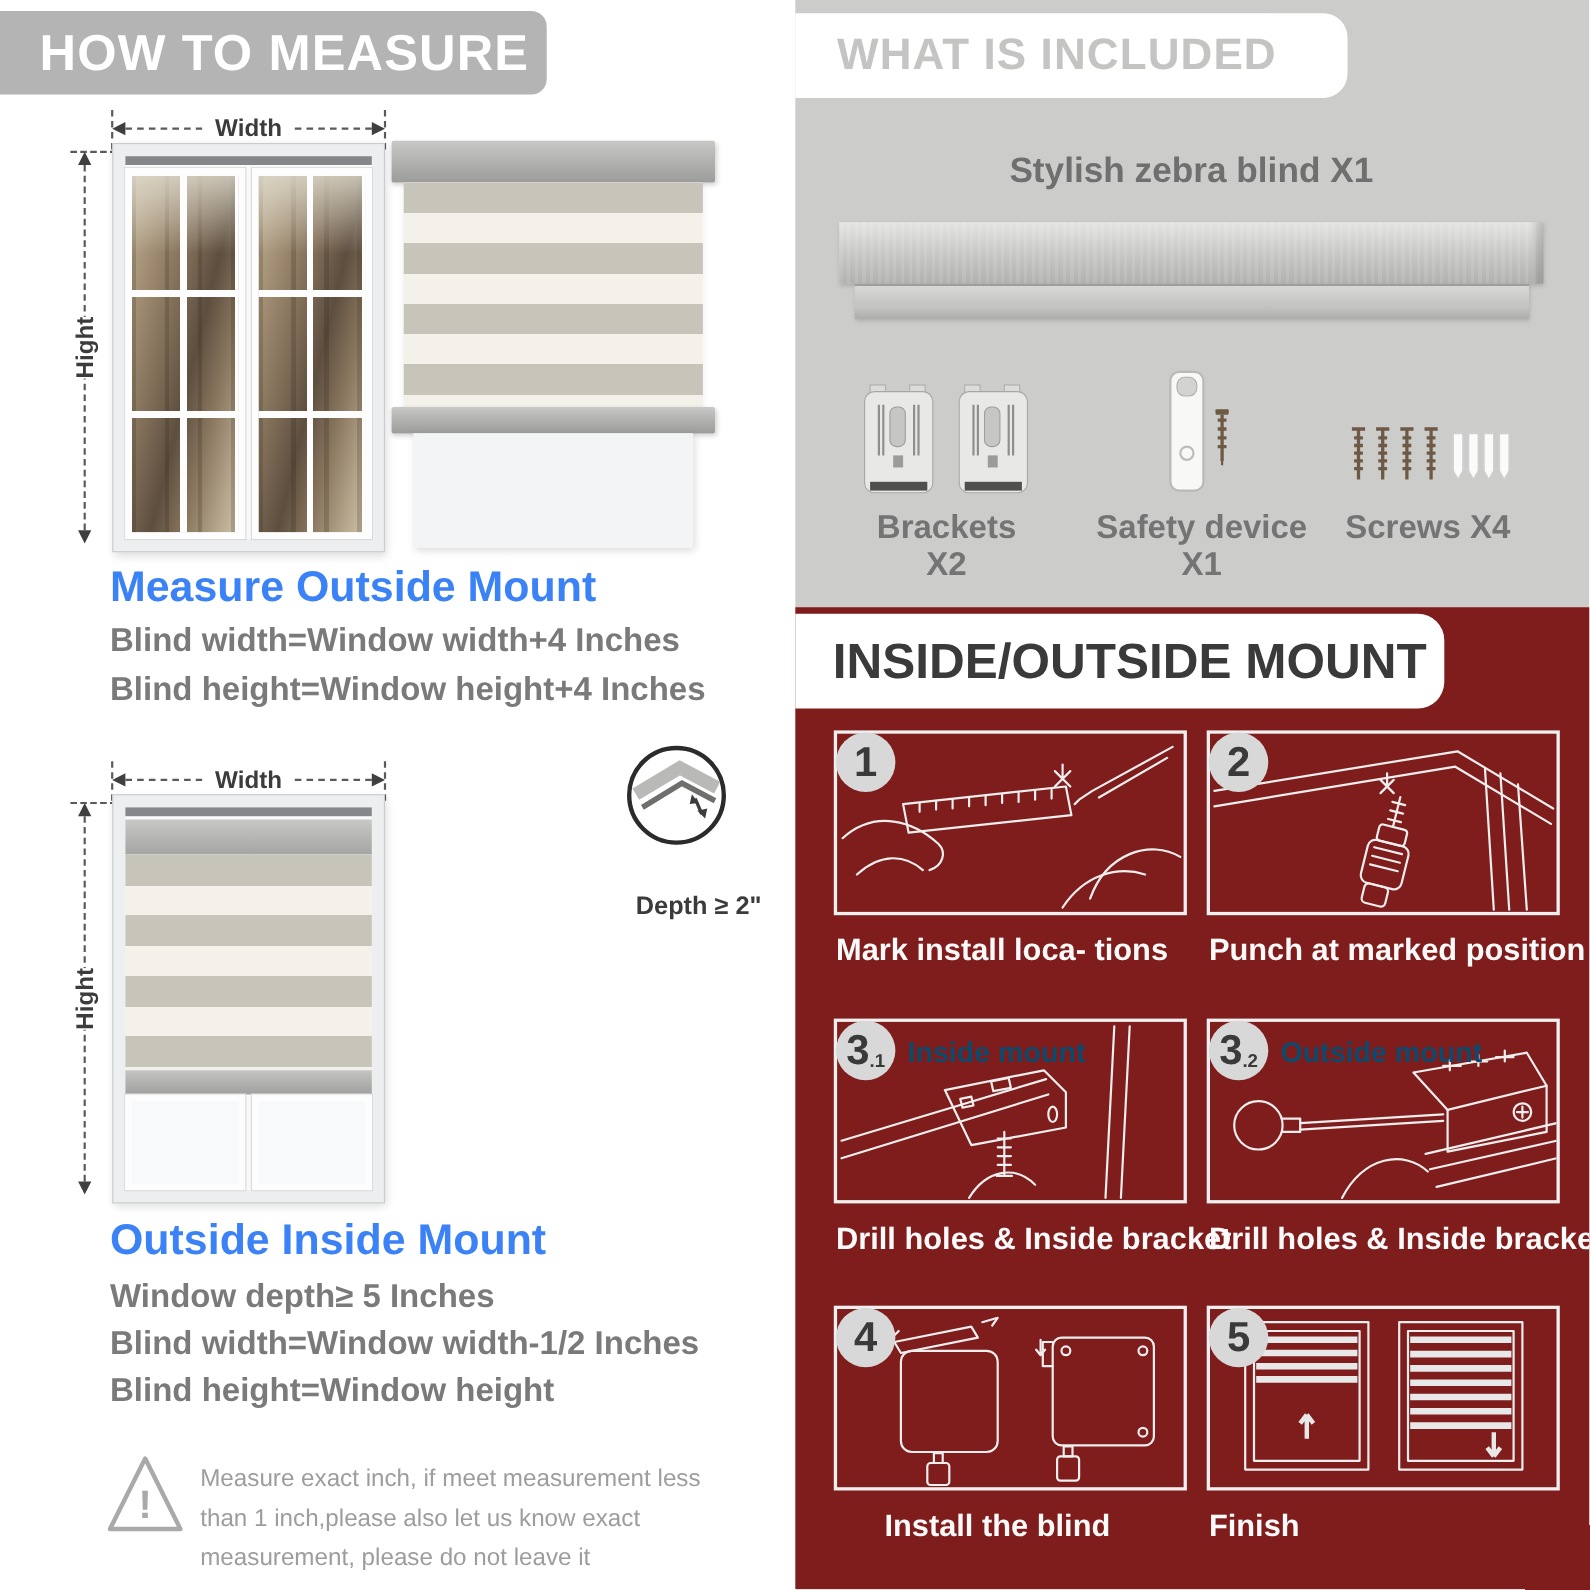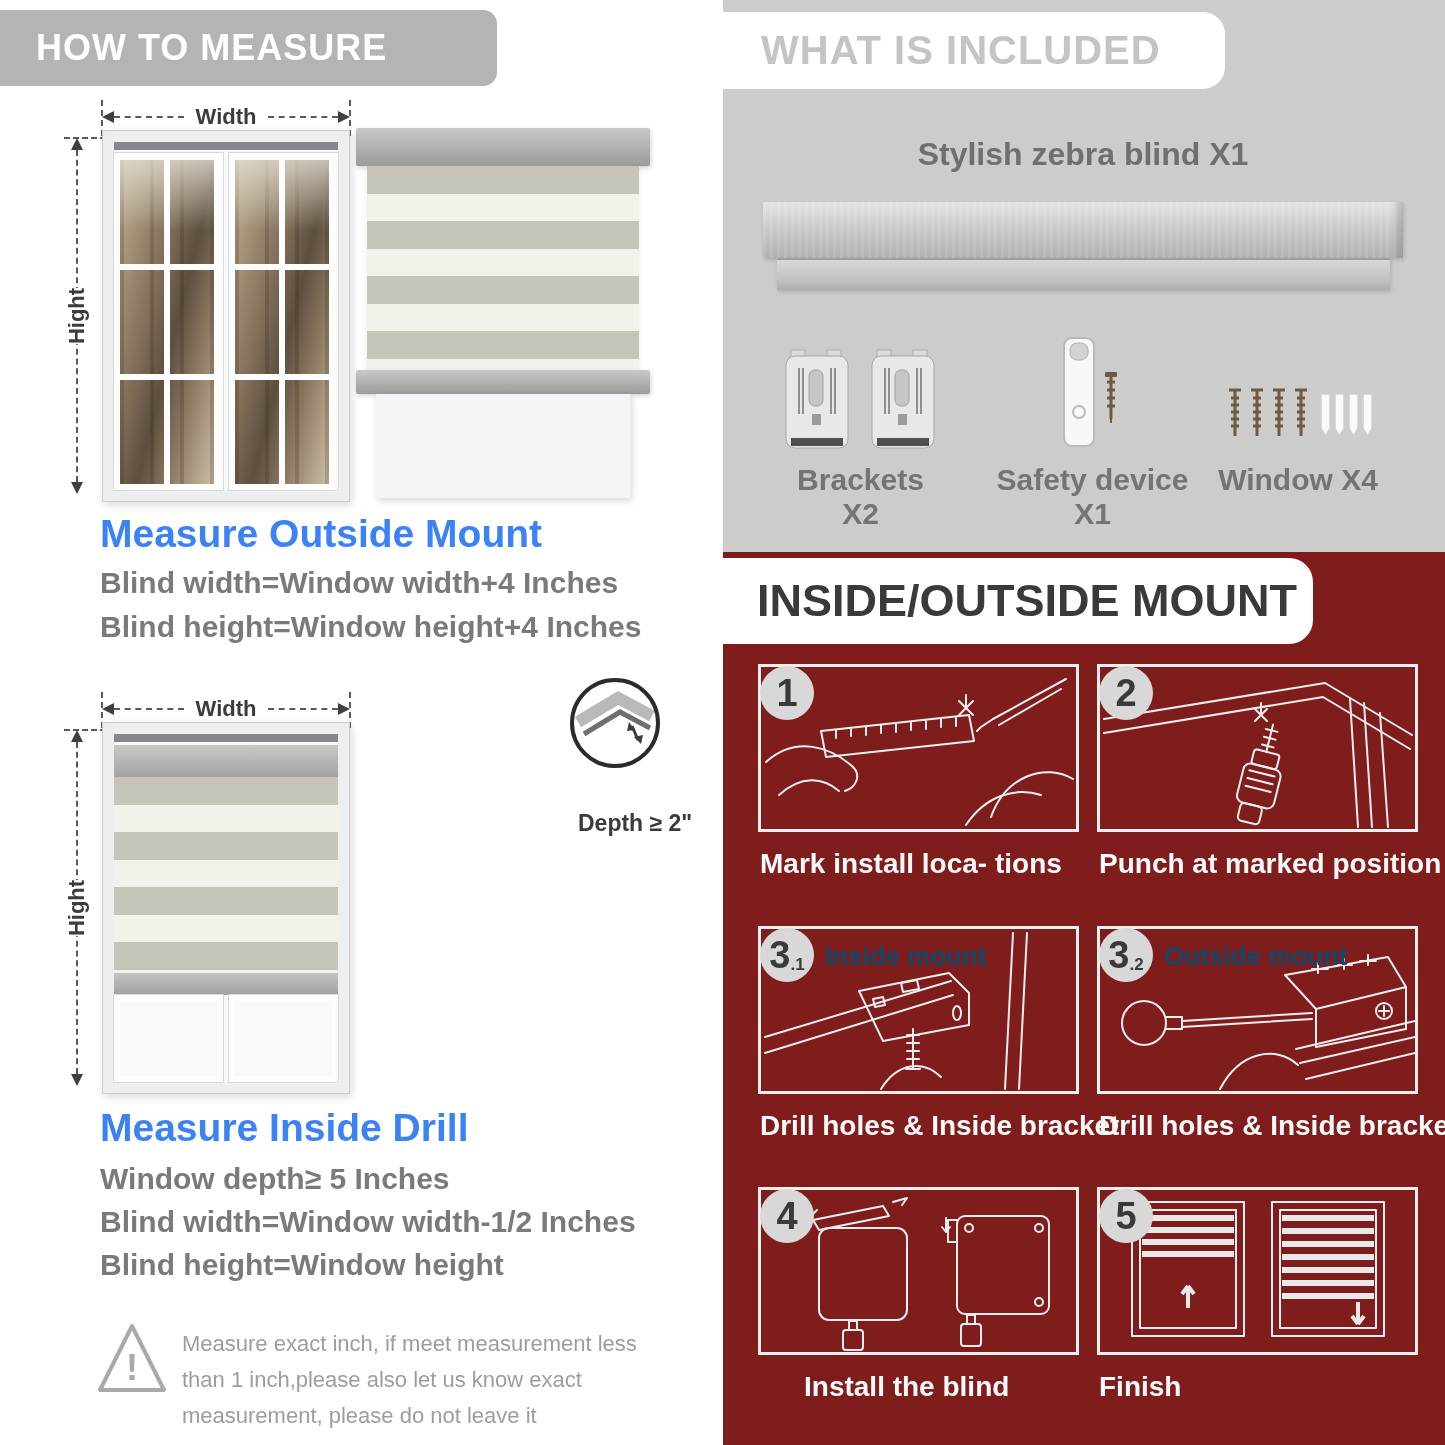--- a/index.html
+++ b/index.html
@@ -2,21 +2,21 @@
 <html><head>
 <meta charset="utf-8">
 <style>
   * { margin:0; padding:0; box-sizing:border-box; }
   html,body { background:#fff; }
   body { font-family:"Liberation Sans","DejaVu Sans",sans-serif; }
   .page { position:relative; width:1445px; height:1445px; background:#fff; overflow:hidden; }
 
   
   .howto-bar { position:absolute; left:0; top:10px; width:497px; height:76px;
-    background:#b4b4b4; border-radius:0 14px 14px 0; color:#fff; font-size:36px;
+    background:#b4b4b4; border-radius:0 14px 14px 0; color:#fff; font-size:46px;
     font-weight:bold; line-height:76px; padding-left:36px; letter-spacing:1px; }
 
   .win { position:absolute; width:300px; height:400px; }
   .win-frame { position:absolute; left:40px; top:24px; width:248px; height:372px;
     background:#eceef0; border:1px solid #c9ccce; padding:11px;
     box-shadow:2px 3px 8px rgba(0,0,0,.14); }
   .win-opening { width:100%; height:100%; background:#f8f9fa; display:flex; flex-direction:column; }
   .win-track { height:8px; background:#85878a; flex:0 0 auto; }
   .doors { flex:1; display:flex; gap:6px; padding-top:3px; }
   .door { flex:1; border:6px solid #fdfdfd; box-shadow:0 0 0 1px #d7d9da; }
@@ -187,21 +187,21 @@
     <svg viewBox="0 0 82 82" width="82" height="82">
       <path d="M4,40 L44,16 L78,34" stroke="#b9b9b7" stroke-width="12" fill="none"></path>
       <path d="M10,52 L46,30 L76,46" stroke="#6f6f6d" stroke-width="5" fill="none"></path>
       <path d="M58,44 L64,58" stroke="#3c3c3c" stroke-width="3" fill="none"></path>
       <path d="M55,40 l6,8 l-8,1 z" fill="#3c3c3c"></path>
       <path d="M67,62 l-7,-7 l9,-2 z" fill="#3c3c3c"></path>
     </svg>
   </div>
   <div class="depth-label" style="left: 578px;">Depth ≥ 2"</div>
 
-  <div class="headline" style="left:100px; top:1106px;">Measure Inside Drill</div>
+  <div class="headline" style="left:100px; top:1106px;">Outside Inside Mount</div>
   <div class="bodyline" style="left:100px; top:1162px;">Window depth≥ 5 Inches</div>
   <div class="bodyline" style="left:100px; top:1205px;">Blind width=Window width-1/2 Inches</div>
   <div class="bodyline" style="left:100px; top:1248px;">Blind height=Window height</div>
 
   <svg style="position:absolute; left:96px; top:1320px;" width="72" height="78" viewBox="0 0 72 78">
     <path d="M36,6 L68,70 L4,70 Z" fill="none" stroke="#a9a9a9" stroke-width="4" stroke-linejoin="round"></path>
     <text x="36" y="60" text-anchor="middle" font-size="36" font-weight="bold" fill="#a9a9a9" font-family="Liberation Sans, sans-serif">!</text>
   </svg>
   <div class="warn-text">Measure exact inch, if meet measurement less than 1 inch,please also let us know exact measurement, please do not leave it</div>
 
@@ -253,21 +253,21 @@
       <g fill="rgba(255,255,255,.92)" stroke="#cfcfcd" stroke-width="1.5">
         <path d="M100,8 h9 v34 l-4.5,8 l-4.5,-8 z"></path>
         <path d="M114,8 h9 v34 l-4.5,8 l-4.5,-8 z"></path>
         <path d="M128,8 h9 v34 l-4.5,8 l-4.5,-8 z"></path>
         <path d="M142,8 h9 v34 l-4.5,8 l-4.5,-8 z"></path>
       </g>
     </svg>
 
     <div class="item-label" style="left:60px; width:155px;">Brackets X2</div>
     <div class="item-label" style="left:257px; width:225px;">Safety device X1</div>
-    <div class="item-label" style="left:490px; width:170px;">Window X4</div>
+    <div class="item-label" style="left:490px; width:170px;">Screws X4</div>
   </div>
 
   <div class="right-dark">
     <div class="mount-box">INSIDE/OUTSIDE MOUNT</div>
   </div>
 
   <div class="step-panel" style="left:758px; top:664px;">
     <svg class="step-art" viewBox="0 0 315 162">
       <path class="ln" d="M5,95 C35,68 70,80 92,100 C100,108 96,120 84,124"></path>
       <path class="ln" d="M18,128 C40,108 62,110 78,124"></path>

